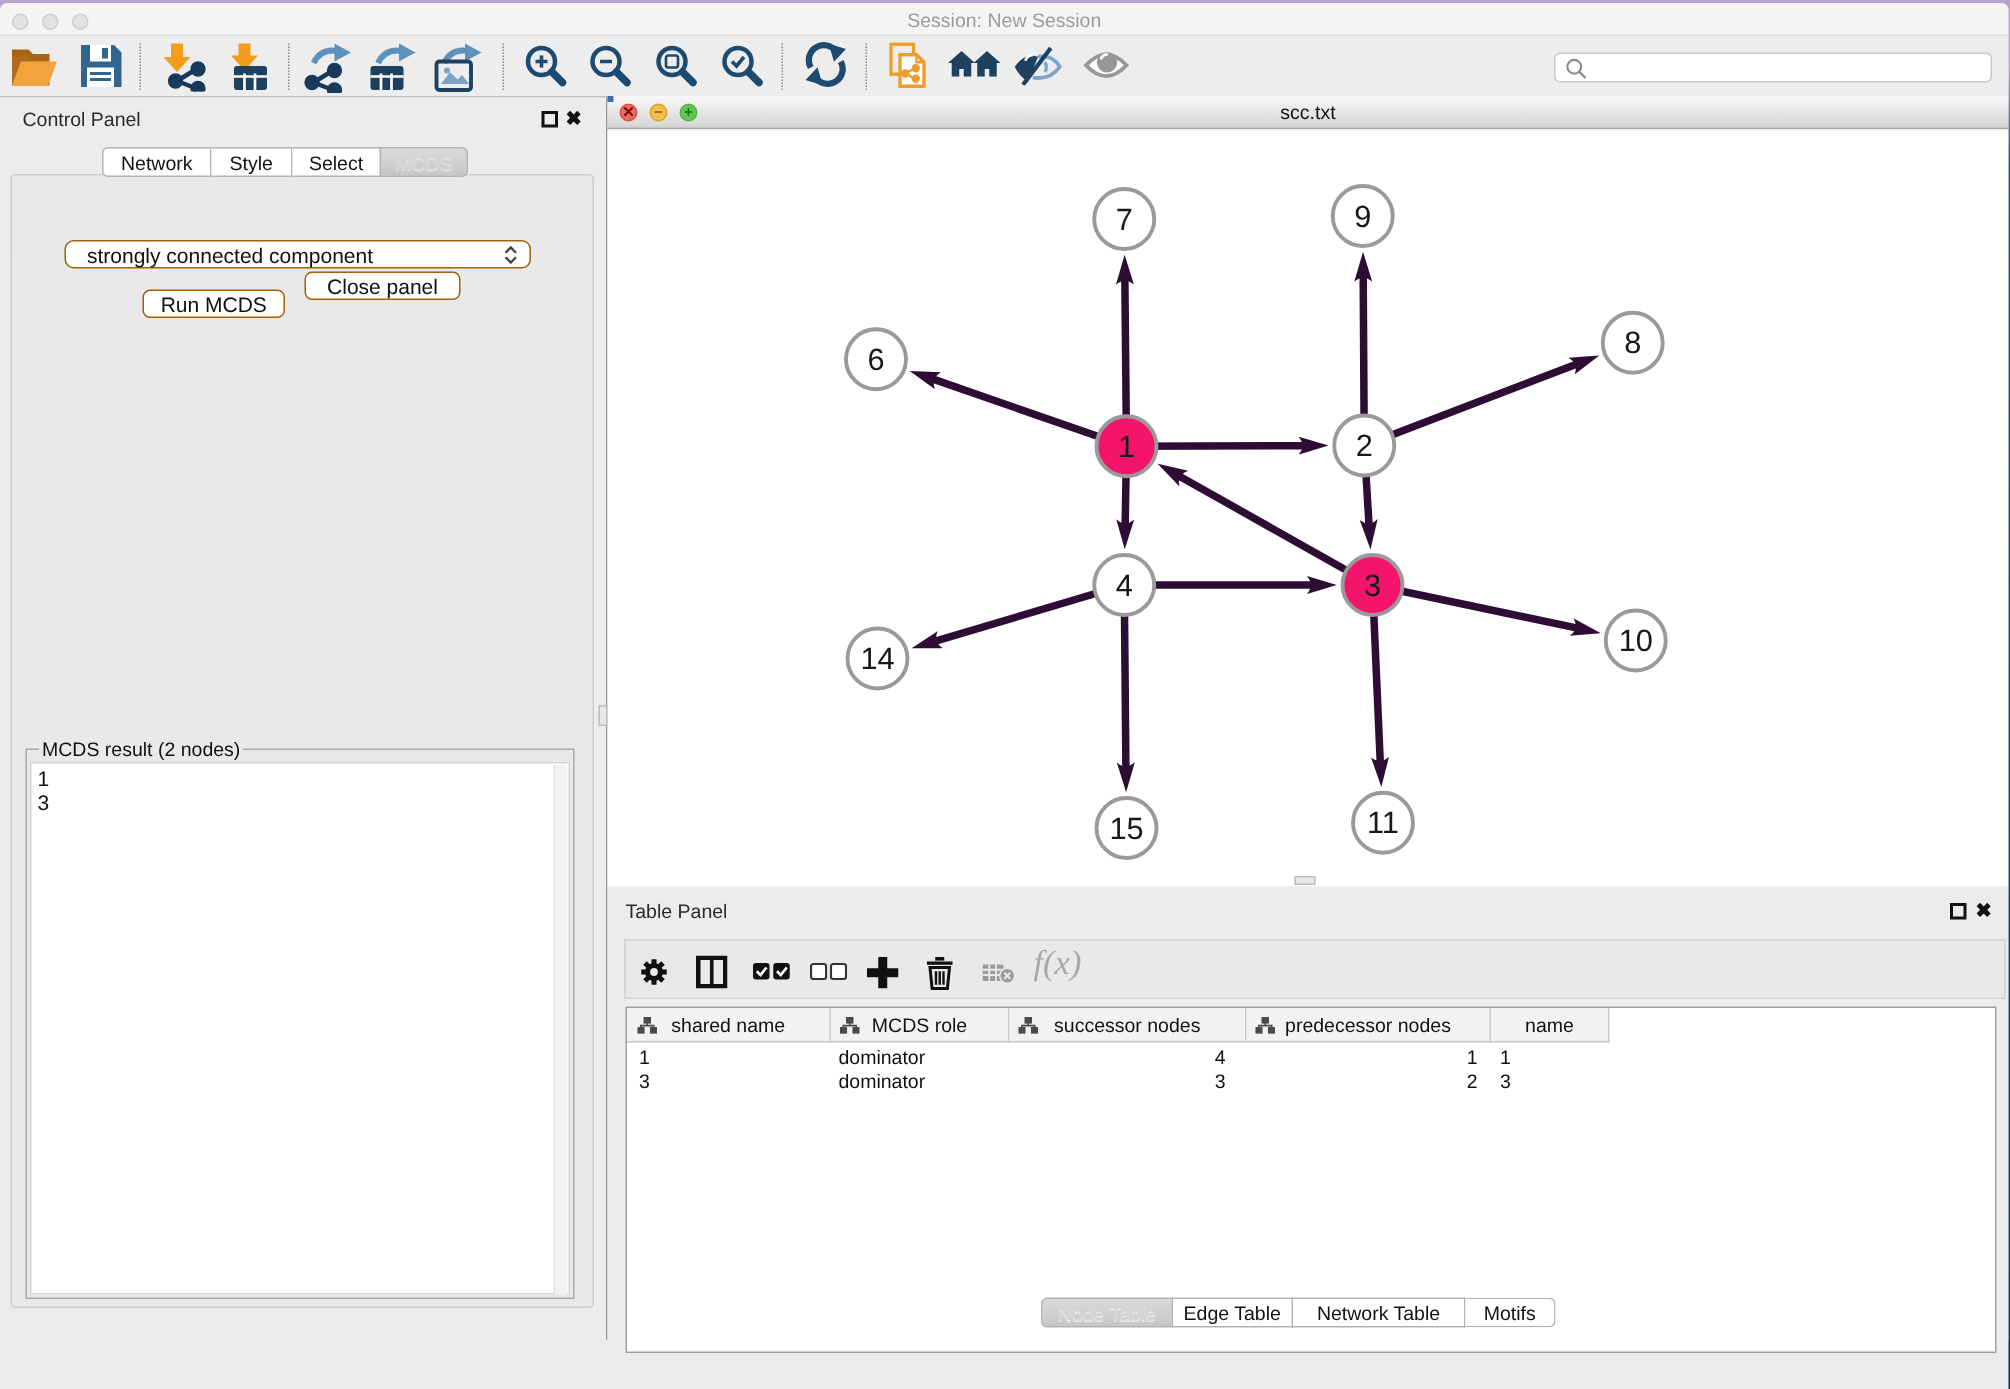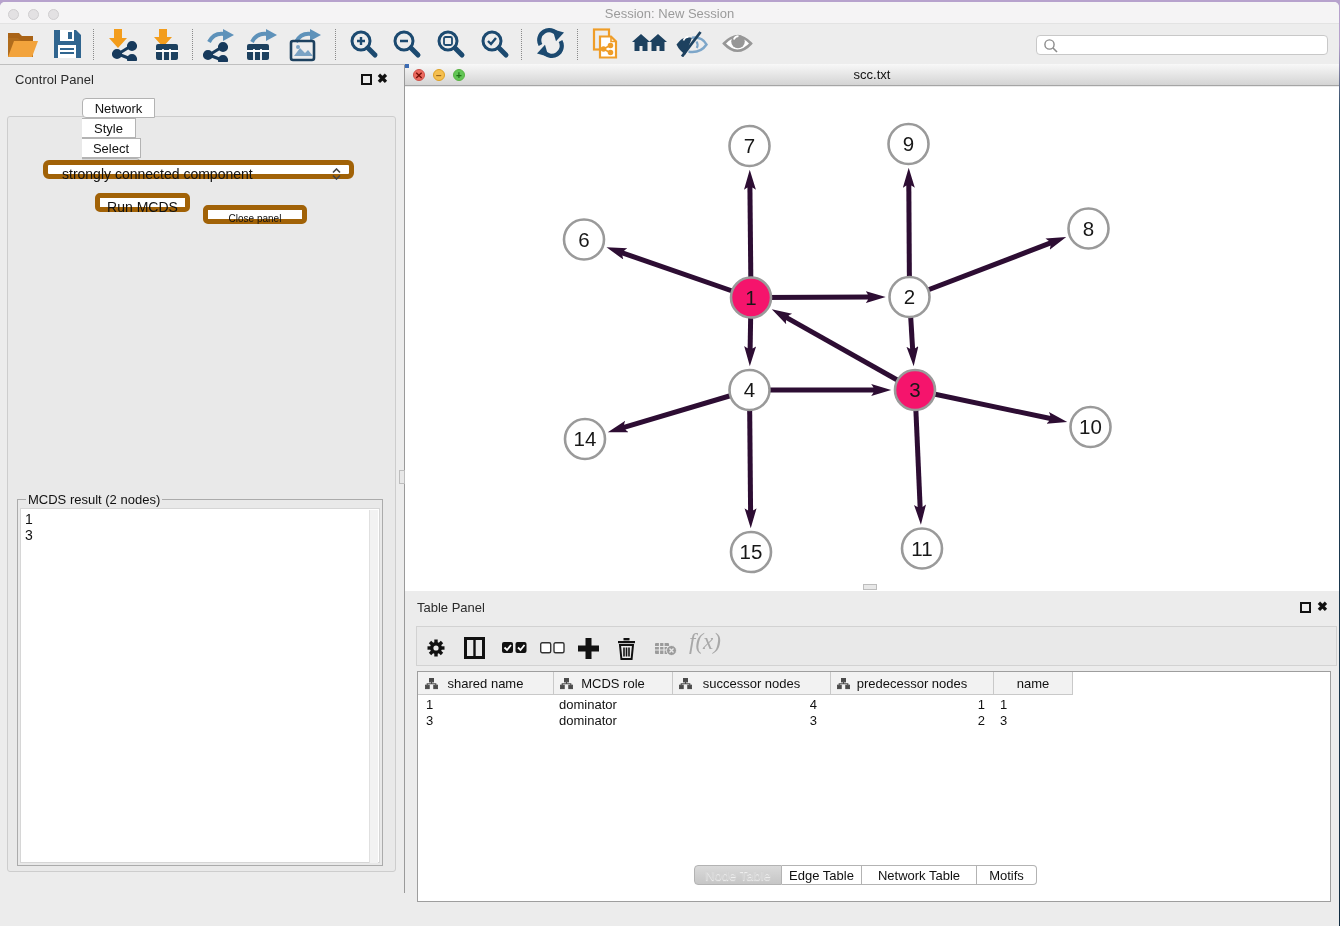--- a/index.html
+++ b/index.html
@@ -27,21 +27,21 @@
 #cp-content { position:absolute; left:7px; top:51px; width:389px; height:756px;
   background:#e9e9e9; border:1px solid #cdcdcd; border-radius:3px; }
 .tabbar { position:absolute; height:20px; display:flex; }
 .tab { height:20px; font-size:13px; color:#111; text-align:center; line-height:20px;
   background:#fff; border:1px solid #b3b3b3; border-left:none; }
 .tab.first { border-left:1px solid #b3b3b3; border-radius:4px 0 0 4px; }
 .tab.last { border-radius:0 4px 4px 0; }
 .tab.sel { background:linear-gradient(#dadada,#c6c6c6); color:#d2d2d2;
   text-shadow:0 1px 1px #f5f5f5; }
 
-.btn { position:absolute; background:#fff; border:5px solid #a16207; border-radius:4px;
+.btn { position:absolute; background:#fff; border:1px solid #a16207; border-radius:4px;
   font-size:13px; color:#111; text-align:center; font-family:"Liberation Sans",sans-serif; }
 #mcds-fs { position:absolute; left:17px; top:434px; width:366px; height:367px;
   border:1px solid #ababab; }
 #mcds-legend { position:absolute; left:8px; top:-8px; background:#e9e9e9;
   padding:0 2px; font-size:13px; color:#111; }
 #mcds-white { position:absolute; left:2px; top:8px; width:360px; height:355px;
   background:#fff; border:1px solid #d6d6d6; }
 
 #vdivider { position:absolute; left:404px; top:63px; width:1px; height:828px; background:#9a9a9a; }
 
@@ -197,34 +197,34 @@
         <circle cx="6.5" cy="6.5" r="4.6" fill="none" stroke="#8a8a8a" stroke-width="1.4"></circle>
         <line x1="10" y1="10" x2="14" y2="14" stroke="#8a8a8a" stroke-width="1.6"></line>
       </svg>
     </div>
   </div>
   <div id="cpanel">
     <div id="cp-title">Control Panel</div>
     <div class="winbtn-sq" style="left:361px; top:9px;"></div>
     <div class="winbtn-x" style="left:377px; top:8px;">✖</div>
     <div id="cp-content"></div>
-    <div class="tabbar" style="left:82px; top:33px;flex-direction:column;">
+    <div class="tabbar" style="left:68px; top:33px;">
       <div class="tab first" style="width:73px;">Network</div>
       <div class="tab" style="width:54px;">Style</div>
       <div class="tab" style="width:59px;">Select</div>
       <div class="tab last sel" style="width:58px;">MCDS</div>
     </div>
     <div class="btn" style="left:43px; top:95px; width:311px; height:19px; border-radius:6px; text-align:left; line-height:18px; padding-left:14px; font-size:14px;">strongly connected component
       <svg width="11" height="12" style="position:absolute; right:7px; top:3px;" viewBox="0 0 11 12">
         <path d="M2 4.5 L5.5 1 L9 4.5" fill="none" stroke="#444" stroke-width="1.6"></path>
         <path d="M2 7.5 L5.5 11 L9 7.5" fill="none" stroke="#444" stroke-width="1.6"></path>
       </svg>
     </div>
     <div class="btn" style="left:95px; top:128px; width:95px; height:19px; line-height:18px; font-size:14px; border-radius:5px;">Run MCDS</div>
-    <div class="btn" style="left:203px; top:140px; width:104px; height:19px; line-height:18px; font-size:10px; border-radius:5px;">Close panel</div>
+    <div class="btn" style="left:203px; top:116px; width:104px; height:19px; line-height:18px; font-size:14px; border-radius:5px;">Close panel</div>
     <div id="mcds-fs">
       <div id="mcds-legend">MCDS result (2 nodes)</div>
       <div id="mcds-white">
         <div style="position:absolute; left:4px; top:2px; font-size:14px; color:#111;">1<br>3</div>
         <div style="position:absolute; right:1px; top:1px; width:9px; height:353px; background:#f2f2f2; border-left:1px solid #e0e0e0;"></div>
       </div>
     </div>
   </div>
   <div id="vdivider"></div>
   <div id="netwin">

